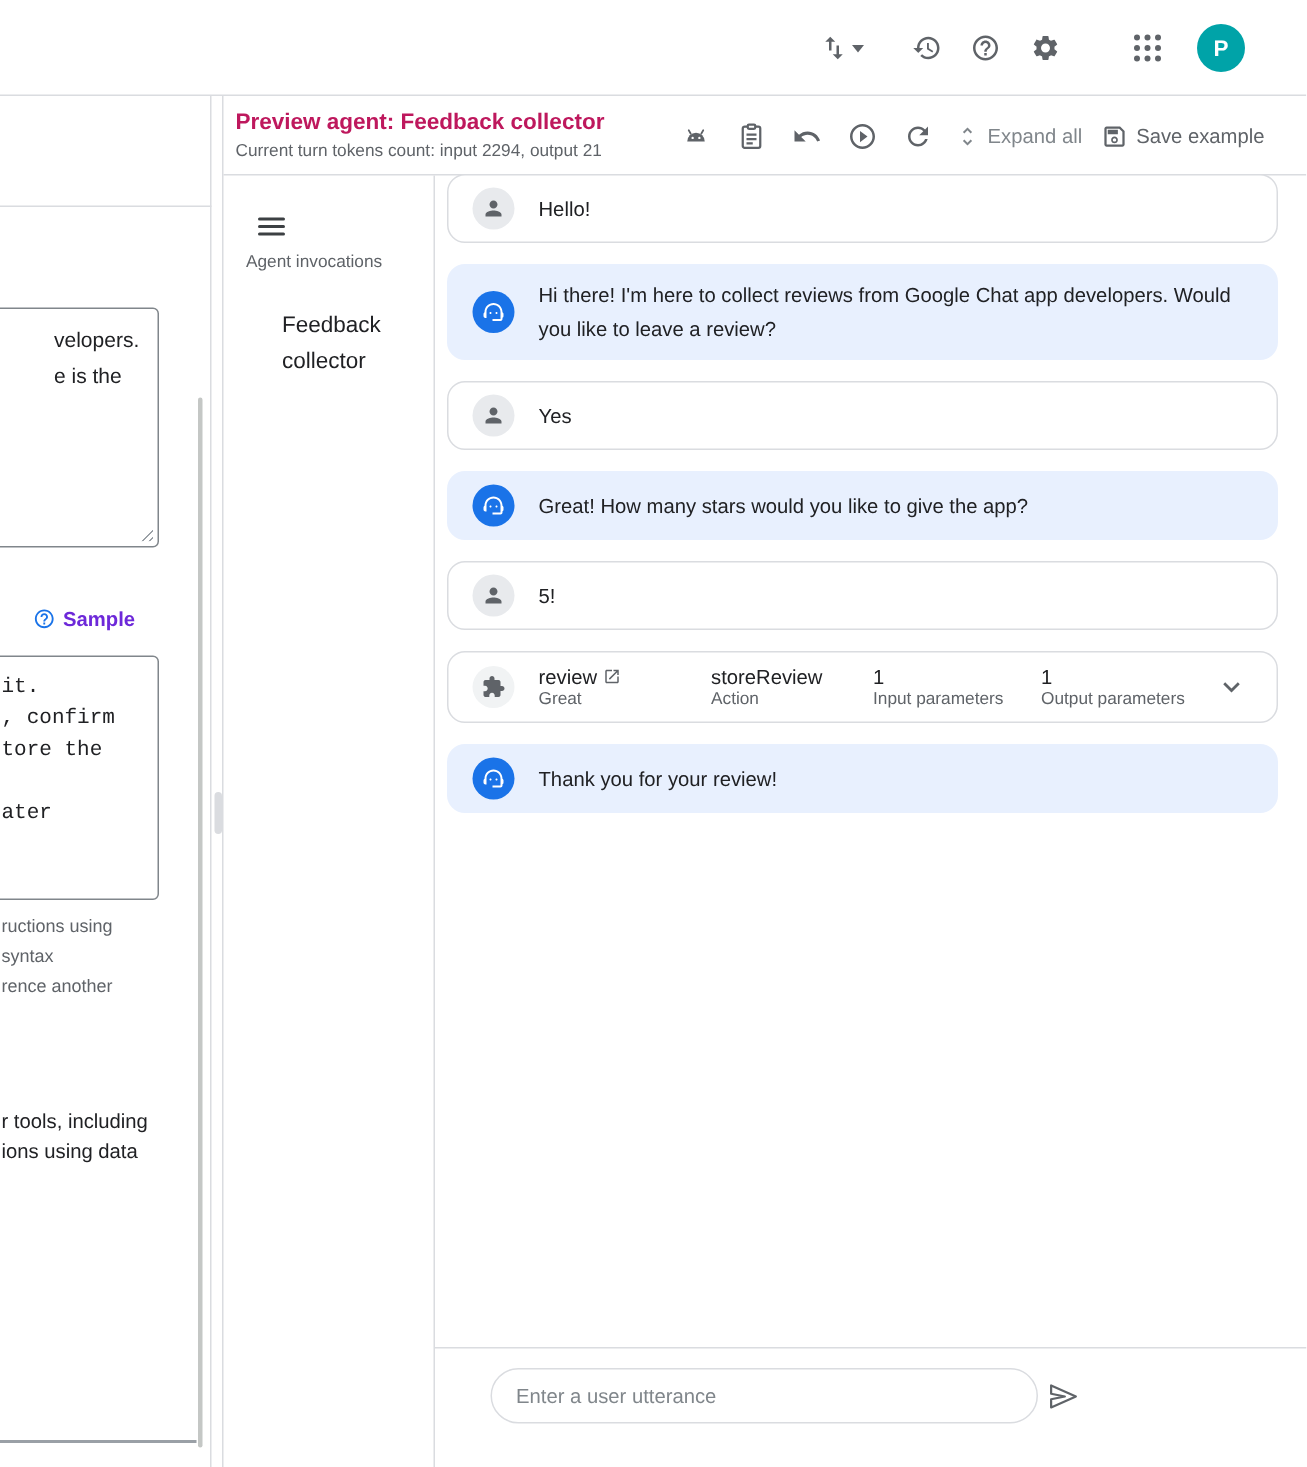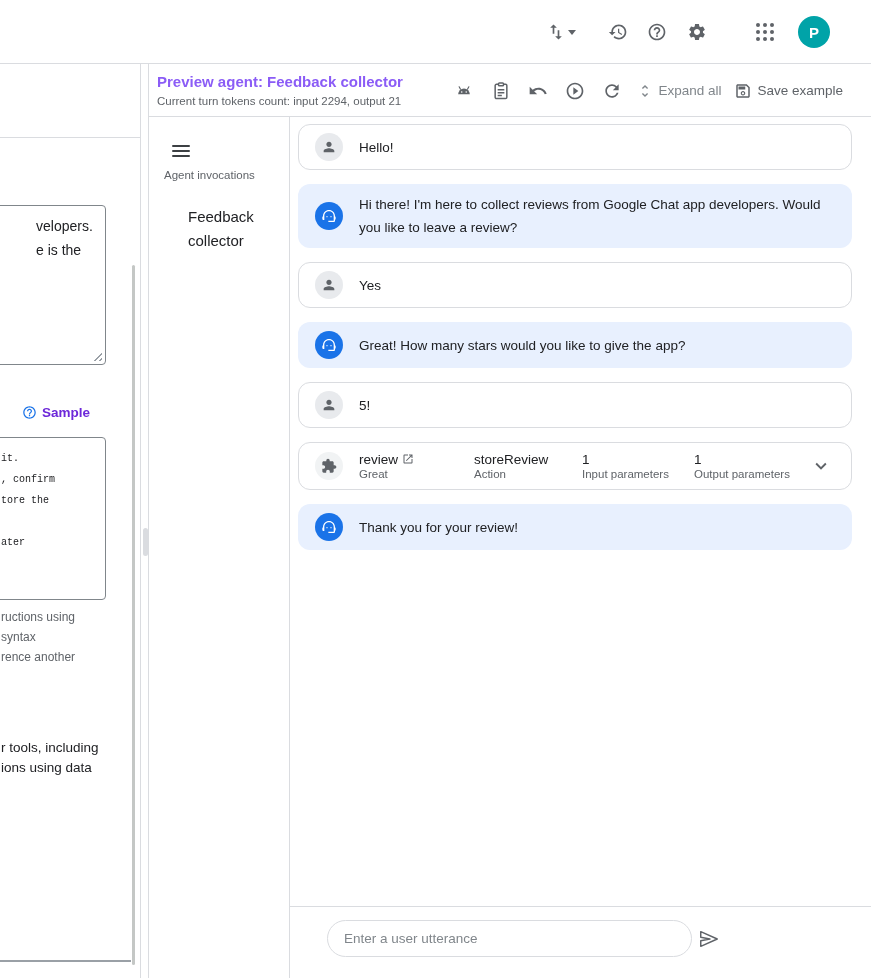--- a/index.html
+++ b/index.html
@@ -20,49 +20,49 @@
   .left-col { position:absolute; left:0; top:64px; width:141px; height:914px; background:#fff; border-right:1px solid #DADCE0; }
   .lc-divider { position:absolute; left:0; top:73px; width:141px; height:1px; background:#DADCE0; }
   .cut-textarea { position:absolute; left:-60px; width:166px; border:1px solid #80868B; border-radius:4px; background:#fff; }
   .ta1 { top:141px; height:160px; }
   .ta2 { top:373px; height:163px; }
   .grip { position:absolute; right:3px; bottom:3px; width:10px; height:10px;
           background:repeating-linear-gradient(135deg, transparent 0 2px, #9AA0A6 2px 3.2px);
           clip-path:polygon(100% 0, 100% 100%, 0 100%); }
   .frag { position:absolute; left:1px; white-space:pre-line; }
   .frag-ta1 { top:150px; font-size:14px; line-height:24px; color:#202124;padding-left:35px; }
-  .frag-code { top:384px; font-family:"Liberation Mono", monospace; font-size:10px; line-height:21px; color:#202124; }
+  .frag-code { top:384px; font-family:"Liberation Mono", monospace; font-size:14px; line-height:21px; color:#202124; }
   .frag-hints { top:543px; font-size:12px; line-height:20px; color:#5F6368; }
   .frag-body { top:674px; font-size:13.5px; line-height:20px; color:#202124; }
   .sample-link { position:absolute; left:22px; top:341px; display:flex; align-items:center; gap:5px;
                  color:#6d28d9; font-size:13.5px; font-weight:bold; cursor:pointer; background:none; border:none; }
   .lc-scrollbar { position:absolute; left:132px; top:201px; width:3px; height:700px; background:#C4C7C5; border-radius:2px; cursor:pointer; }
   .lc-bottomline { position:absolute; left:0; top:896px; width:131px; height:2px; background:#9AA0A6; }
 
   
   .panel { position:absolute; left:148px; top:64px; width:723px; height:914px; background:#fff; border-left:1px solid #DADCE0; }
   .drawer-handle { position:absolute; left:-6px; top:464px; width:5px; height:28px; border-radius:3px; background:#DADCE0; cursor:ew-resize; }
   .panel-header { position:relative; height:53px; border-bottom:1px solid #DADCE0; }
-  .ph-title { position:absolute; left:8px; top:9px; font-size:15px; font-weight:bold; color:#8b5cf6; }
+  .ph-title { position:absolute; left:8px; top:9px; font-size:15px; font-weight:bold; color:#be185d; }
   .ph-sub { position:absolute; left:8px; top:31px; font-size:11.5px; color:#5F6368; }
   .ph-actions { position:absolute; right:28px; top:0; height:53px; display:flex; align-items:center; gap:13px; }
   .ph-actions .icon-btn { width:24px; height:24px; }
   .text-btn { display:flex; align-items:center; gap:5px; background:none; border:none; font-size:13.5px; cursor:pointer; font-family:inherit; }
   .text-btn.expand { color:#80868B; }
   .text-btn.save { color:#5F6368; }
 
   
   .invocol { position:absolute; left:0; top:53px; width:141px; height:861px; border-right:1px solid #DADCE0; }
   .menu-btn { position:absolute; left:18px; top:20px; width:28px; height:28px; }
   .menu-glyph i { display:block; width:18px; height:2px; background:#3C4043; margin:3px 0; border-radius:1px; }
   .invo-label { position:absolute; left:15px; top:52px; font-size:11.5px; color:#5F6368; }
   .agent-name { position:absolute; left:15px; top:88px; width:100px; font-size:15px; line-height:24px; color:#202124; cursor:pointer;margin-left:24px; }
 
   
-  .chat { position:absolute; left:141px; top:53px; width:582px; height:861px; }
+  .chat { position:absolute; left:141px; top:45px; width:582px; height:861px; }
   .messages { position:absolute; left:0; top:0; width:582px; padding:7px 20px 0 8px; display:flex; flex-direction:column; gap:14px; }
   .bubble { display:flex; align-items:center; gap:16px; padding:8px 16px; border-radius:12px; min-height:44px; }
   .bubble.user, .bubble.tool { background:#fff; border:1px solid #DADCE0; }
   .bubble.agent { background:#E8F0FE; border:1px solid transparent; }
   .msg-avatar { flex:none; width:28px; height:28px; border-radius:50%; display:flex; align-items:center; justify-content:center; }
   .msg-avatar.user { background:#E8EAED; }
   .msg-avatar.agent { background:#1A73E8; }
   .msg-avatar.tool { background:#F1F3F4; }
   .msg-text { font-size:13.5px; line-height:23px; color:#202124; }
   .tool-row { min-height:48px; }

